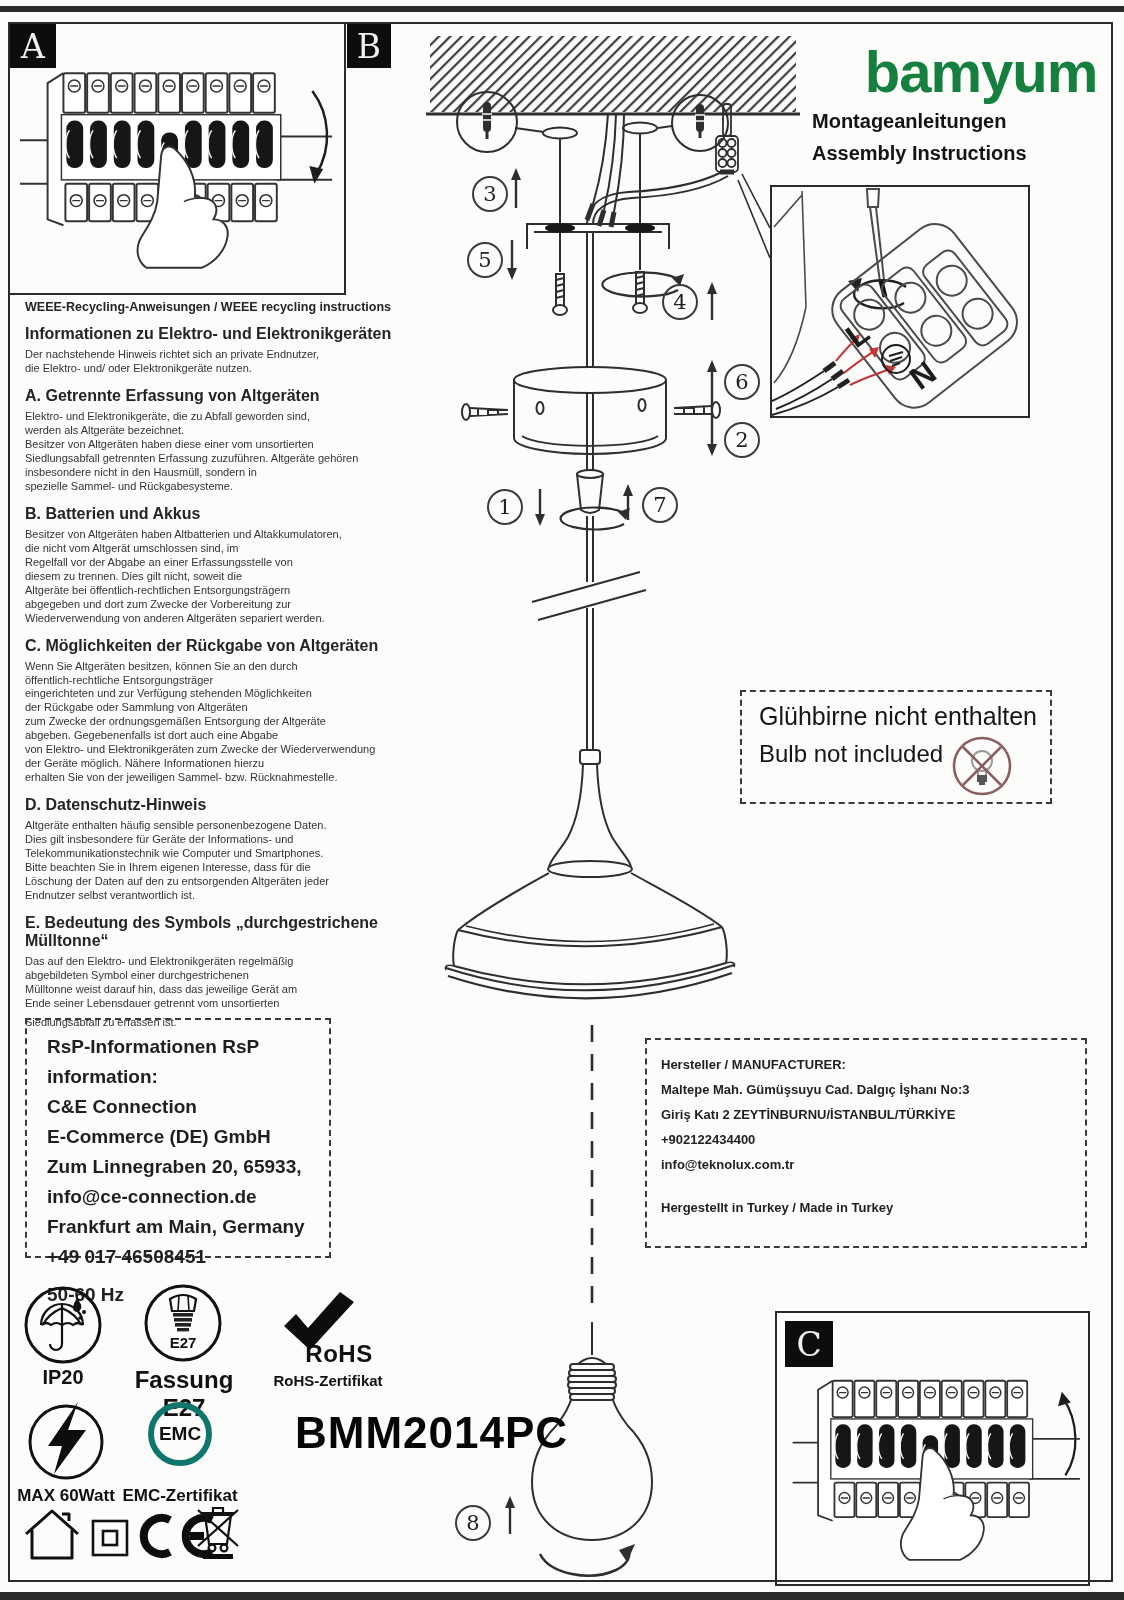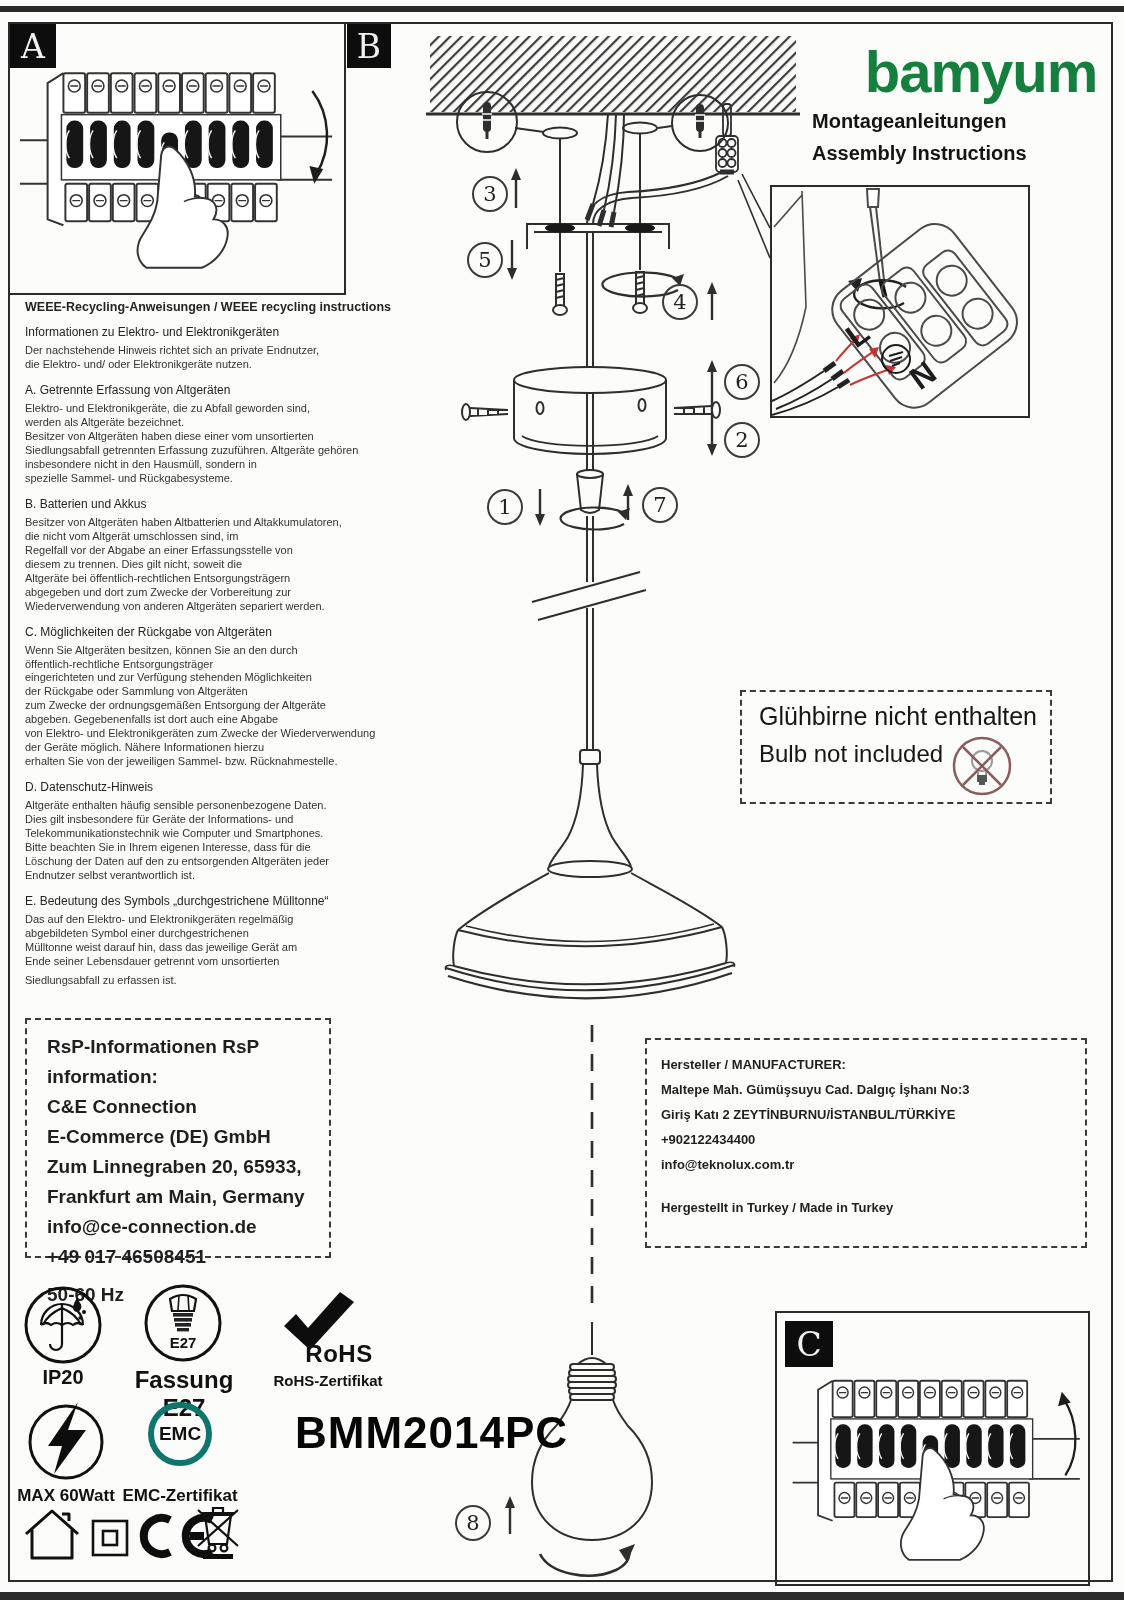--- a/index.html
+++ b/index.html
@@ -6,21 +6,21 @@
   .page{position:relative;width:1124px;height:1600px;background:#fcfcfb;margin:0 auto;
         font-family:"Liberation Sans",sans-serif;color:#1a1a1a;overflow:hidden;}
   .abs{position:absolute;}
   .rule{background:#2a2a2a;}
   .frame{border:2px solid #2b2b2b;}
   .sec-label{background:#0d0d0d;color:#f0f0f0;display:flex;align-items:center;justify-content:center;
              font-family:"DejaVu Serif",serif;font-size:33px;font-weight:400;}
   .dashedbox{border:2px dashed #3a3a3a;background:transparent;}
   .w{width:402px;}
   .w.h1{font-size:12.5px;font-weight:bold;color:#242424;margin:0 0 2px;}
-  .w.h2{font-size:12px;font-weight:normal;color:#242424;margin:11px 0 2px;}
+  .w.h2{font-size:16px;font-weight:bold;color:#242424;margin:11px 0 2px;}
   .w.p{font-size:11px;line-height:1.27;white-space:pre-line;color:#333;margin:5px 0 0;}
   .step{position:absolute;width:36px;height:36px;border:2px solid #3b3b3b;border-radius:50%;
         box-sizing:border-box;display:flex;align-items:center;justify-content:center;
         font-family:"DejaVu Serif",serif;font-size:21px;color:#222;}
   .brand{font-size:58px;font-weight:bold;letter-spacing:-1px;text-align:center;}
   .subt{font-size:20px;font-weight:bold;color:#141414;line-height:1.18;}
   .bulbline-de{font-size:25px;color:#161616;font-weight:500;}
   .bulbline-en{font-size:24px;color:#161616;font-weight:500;}
   .rsp-line{font-size:19px;font-weight:600;line-height:30px;color:#1f1f1f;}
   .man-line{font-size:13px;font-weight:700;line-height:25px;color:#1f1f1f;}
@@ -377,22 +377,22 @@
       <rect x="29" y="48" width="6" height="3" fill="#555"></rect>
       <path d="M13,13 L51,51 M51,13 L13,51" stroke="#8a5c5c" stroke-width="2.5"></path>
     </svg>
   </div>
 
   <div class="abs dashedbox" style="left:25px;top:1018px;width:306px;height:240px;box-sizing:border-box;padding:12px 0 0 20px;">
     <div class="rsp-line">RsP-Informationen RsP information:</div>
     <div class="rsp-line">C&amp;E Connection</div>
     <div class="rsp-line">E-Commerce (DE) GmbH</div>
     <div class="rsp-line">Zum Linnegraben 20, 65933,</div>
+    <div class="rsp-line">info@ce-connection.de</div>
     <div class="rsp-line">Frankfurt am Main, Germany</div>
-    <div class="rsp-line">info@ce-connection.de</div>
     <div class="rsp-line">+49 017 46508451</div>
     <div class="rsp-line" style="margin-top:8px;">50-60 Hz</div>
   </div>
 
   <div class="abs dashedbox" style="left:645px;top:1038px;width:442px;height:210px;box-sizing:border-box;padding:12px 0 0 14px;">
     <div class="man-line">Hersteller / MANUFACTURER:</div>
     <div class="man-line">Maltepe Mah. Gümüşsuyu Cad. Dalgıç İşhanı No:3</div>
     <div class="man-line">Giriş Katı 2 ZEYTİNBURNU/İSTANBUL/TÜRKİYE</div>
     <div class="man-line">+902122434400</div>
     <div class="man-line">info@teknolux.com.tr</div>

